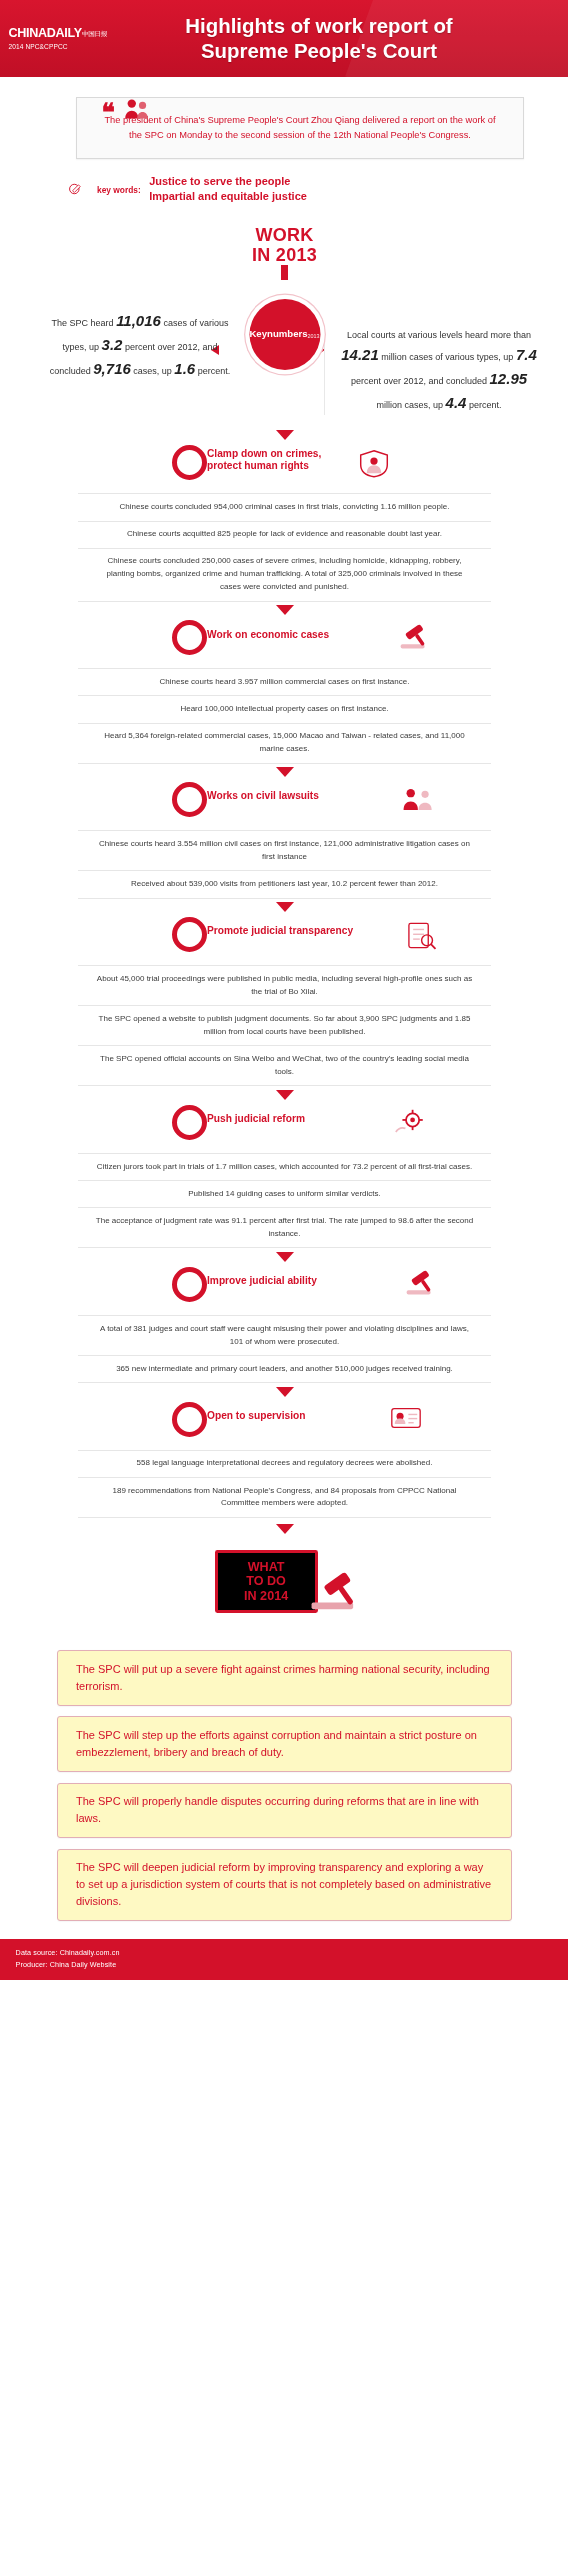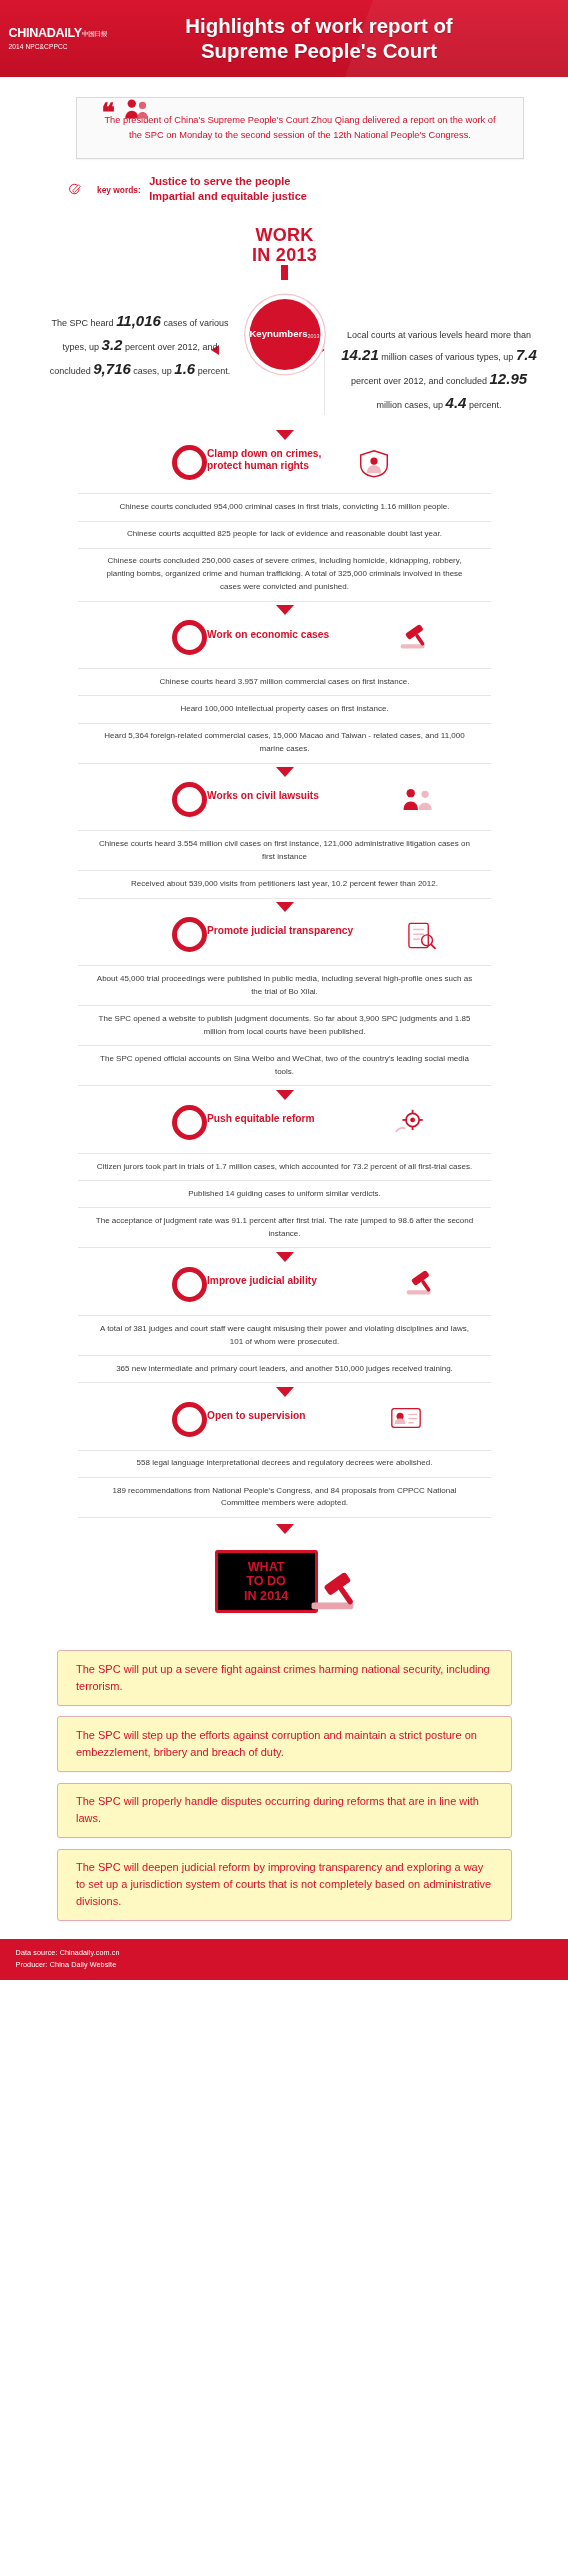--- a/index.html
+++ b/index.html
@@ -490,21 +490,21 @@
             <div class="fact">About 45,000 trial proceedings were published in public media, including several high-profile ones such as the trial of Bo Xilai.</div>
             <div class="fact">The SPC opened a website to publish judgment documents. So far about 3,900 SPC judgments and 1.85 million from local courts have been published.</div>
             <div class="fact">The SPC opened official accounts on Sina Weibo and WeChat, two of the country's leading social media tools.</div>
           </div>
         </div>
         <div class="section">
           <div class="arrow-down"></div>
           <div class="sec-head">
             <div class="sec-ring"></div>
             <div class="sec-title">
-              <div>Push equitable reform</div>
+              <div>Push judicial reform</div>
             </div>
             <div class="sec-icon" style="left: 275px;"><svg width="34" height="27.5" viewBox="0 0 56 46">
                 <circle cx="34" cy="20" r="11" fill="none" stroke="#d3112a" stroke-width="3"></circle>
                 <circle cx="34" cy="20" r="4" fill="#d3112a"></circle>
                 <g stroke="#d3112a" stroke-width="3">
                   <line x1="34" y1="3" x2="34" y2="9"></line>
                   <line x1="34" y1="31" x2="34" y2="37"></line>
                   <line x1="17" y1="20" x2="23" y2="20"></line>
                   <line x1="45" y1="20" x2="51" y2="20"></line>
                 </g>

